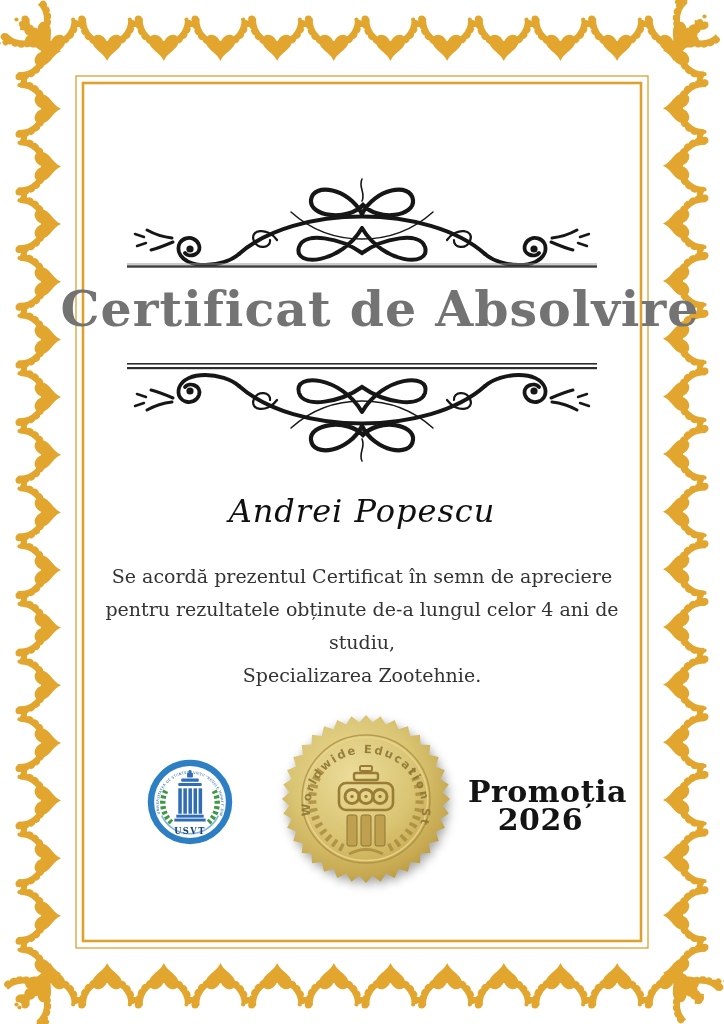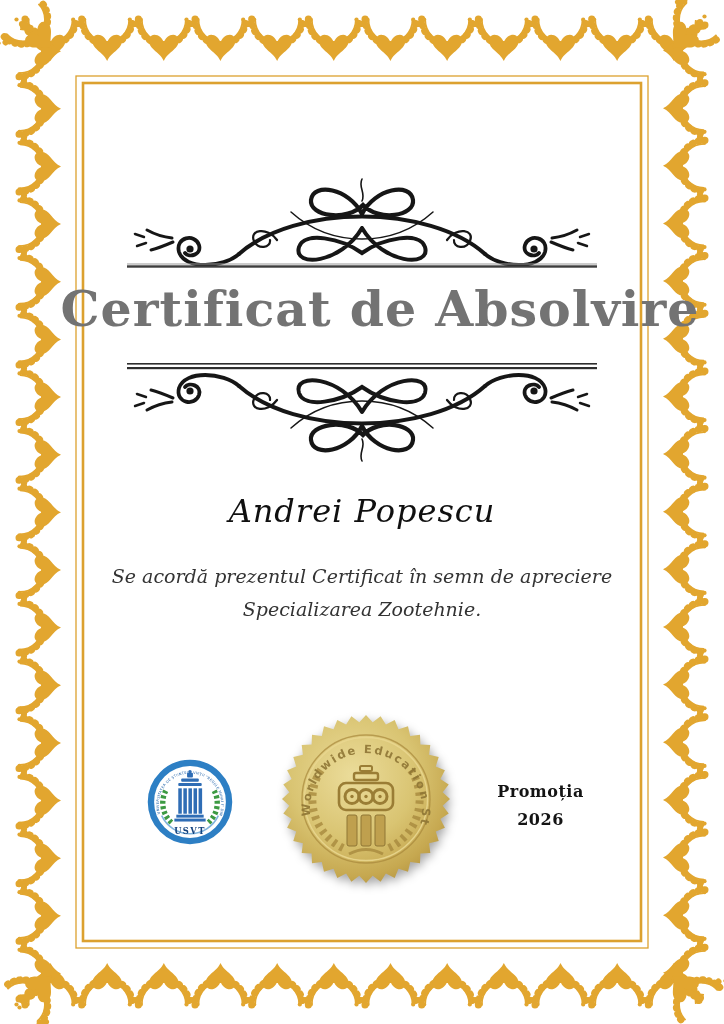--- a/index.html
+++ b/index.html
@@ -18,27 +18,27 @@
     text-align:center;font-size:49px;font-weight:700;color:#737373;
     letter-spacing:1px;font-family:"DejaVu Serif","Liberation Serif",serif;
   }
   .recipient{
     position:absolute;left:0;top:492px;width:724px;
     text-align:center;font-style:italic;font-size:32px;color:#101010;
     letter-spacing:1px;
   }
   .body-text{
     position:absolute;left:82px;top:560px;width:560px;
-    text-align:center;font-style:italic;font-size:19px;line-height:33px;
+    text-align:center;font-size:19px;line-height:33px;
     color:#333333;
   }
   .body-text p{margin:0;}
   .promo{
     position:absolute;left:468px;top:778px;width:145px;
-    text-align:center;font-weight:700;font-size:16px;line-height:28px;
+    text-align:center;font-weight:700;font-size:30px;line-height:28px;
     color:#141414;letter-spacing:.5px;
   }
   .logo-svg{position:absolute;left:148px;top:760px;}
   .seal-svg{position:absolute;left:281px;top:714px;filter:drop-shadow(2px 4px 5px rgba(0,0,0,.35));}
 </style>
 </head>
 <body>
 
 <div class="page">
 
@@ -153,20 +153,21 @@
   <svg class="flourish bottom" width="470" height="104" viewBox="0 0 470 104" aria-hidden="true">
     <rect x="0" y="1" width="470" height="1.6" fill="#2e2e2e"></rect>
     <rect x="0" y="5" width="470" height="2.2" fill="#2e2e2e"></rect>
     <use href="#flourishG" transform="translate(0,100) scale(1,-1)"></use>
   </svg>
 
   <div class="recipient">Andrei Popescu</div>
 
   <div class="body-text">
     <p>Se acordă prezentul Certificat în semn de apreciere</p>
+    <p>pentru rezultatele obținute de-a lungul celor 4 ani de studiu,</p>
     <p>Specializarea Zootehnie.</p>
   </div>
 
   <svg class="logo-svg" width="84" height="84" viewBox="0 0 86 86">
     <circle cx="43" cy="43" r="40" fill="#ffffff" stroke="#2D7FC4" stroke-width="6.5"></circle>
     <defs>
       <path id="logoArc" d="M 13,57 A 32,32 0 1 1 73,57" fill="none"></path>
     </defs>
     <text font-size="3.6" fill="#1C5FA8" letter-spacing="0.3" font-family="DejaVu Sans, sans-serif">
       <textPath href="#logoArc" startOffset="2">UNIVERSITATEA DE ȘTIINȚELE VIEȚII "REGELE MIHAI I" DIN TIMIȘOARA</textPath>

